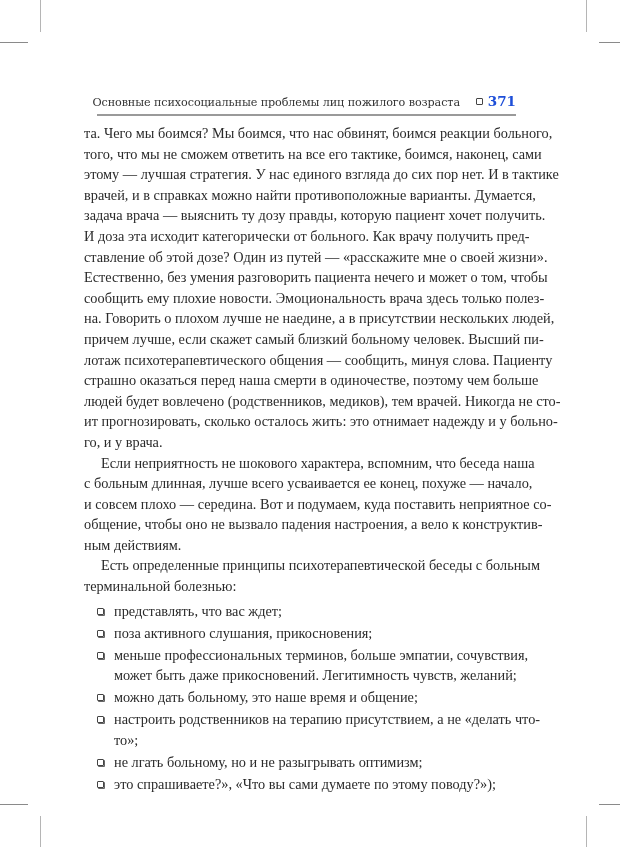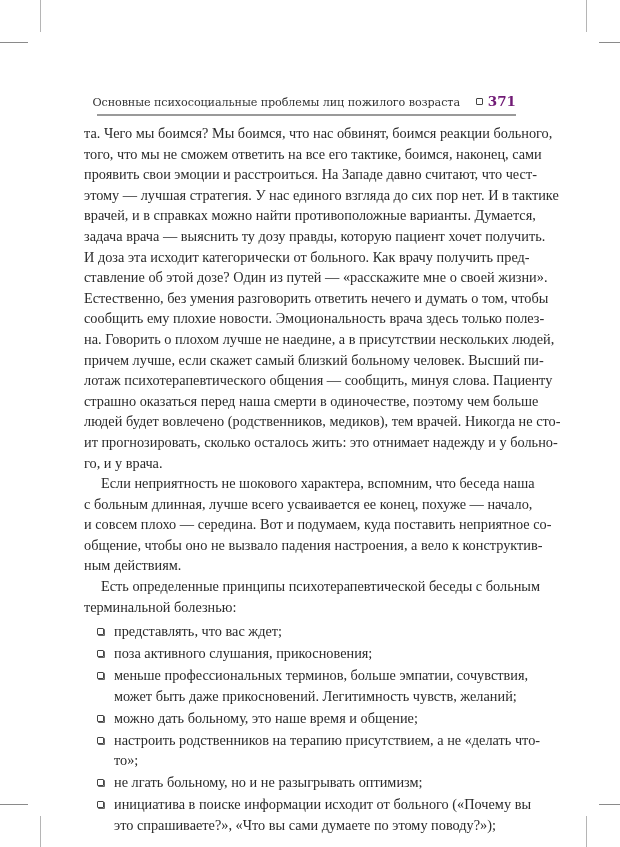--- a/index.html
+++ b/index.html
@@ -7,21 +7,21 @@
          font-family: "Liberation Serif", "DejaVu Serif", serif; color: #2a2a2a; }
   .crop { position: absolute; background: #8a8a8a; }
   .crop.h { height: 1px; width: 28px; }
   .crop.v { width: 1px; height: 32px; background: #b5b5b5; }
   .header { position: absolute; left: 96px; top: 92px; width: 420px; height: 20px;
             font-family: "DejaVu Serif", serif; font-size: 11.2px; color: #333; }
   .header .title { position: absolute; right: 56px; top: 4px; white-space: nowrap; letter-spacing: -0.1px; }
   .header .box { position: absolute; right: 33px; top: 6px; width: 7px; height: 7px;
                  border: 1px solid #444; box-sizing: border-box; border-radius: 1px; }
   .header .pagenum { position: absolute; right: 0; top: 1px; font-weight: bold;
-                     font-size: 13.5px; color: #701a75; }
+                     font-size: 13.5px; color: #1d4ed8; }
   .header-rule { position: absolute; left: 97px; top: 114px; width: 419px; height: 2px; background: #9a9a9a; }
   .body { position: absolute; left: 84px; top: 123px; width: 433px; font-size: 14.3px;
           line-height: 20.6px; text-align: justify; }
   .body p { margin: 0; }
   .body .line { display: block; text-align: justify; text-align-last: justify; white-space: nowrap; }
   .body .line.last { text-align-last: left; }
   ul.bullets { list-style: none; margin: 4px 0 0 0; padding: 0; }
   ul.bullets li { position: relative; padding-left: 30px; margin-bottom: 1.4px; }
   ul.bullets li .bx { position: absolute; left: 13px; top: 7px; width: 7px; height: 7px;
                       border: 1px solid #444; box-sizing: border-box; border-radius: 1px;
@@ -45,27 +45,26 @@
   <span class="title">Основные психосоциальные проблемы лиц пожилого возраста</span>
   <span class="box"></span>
   <span class="pagenum">371</span>
 </div>
 <div class="header-rule"></div>
 
 <div class="body" id="body">
     <p>
       <span class="line">та. Чего мы боимся? Мы боимся, что нас обвинят, боимся реакции больного,</span>
       <span class="line">того, что мы не сможем ответить на все его тактике, боимся, наконец, сами</span>
-      <span class="line">проявить свои эмоции и расстроиться. На Западе давно считают, что чест-</span>
       <span class="line">этому — лучшая стратегия. У нас единого взгляда до сих пор нет. И в тактике</span>
       <span class="line">врачей, и в справках можно найти противоположные варианты. Думается,</span>
       <span class="line">задача врача — выяснить ту дозу правды, которую пациент хочет получить.</span>
       <span class="line">И доза эта исходит категорически от больного. Как врачу получить пред-</span>
       <span class="line">ставление об этой дозе? Один из путей — «расскажите мне о своей жизни».</span>
-      <span class="line">Естественно, без умения разговорить ответить нечего и думать о том, чтобы</span>
+      <span class="line">Естественно, без умения разговорить пациента нечего и может о том, чтобы</span>
       <span class="line">сообщить ему плохие новости. Эмоциональность врача здесь только полез-</span>
       <span class="line">на. Говорить о плохом лучше не наедине, а в присутствии нескольких людей,</span>
       <span class="line">причем лучше, если скажет самый близкий больному человек. Высший пи-</span>
       <span class="line">лотаж психотерапевтического общения — сообщить, минуя слова. Пациенту</span>
       <span class="line">страшно оказаться перед наша смерти в одиночестве, поэтому чем больше</span>
       <span class="line">людей будет вовлечено (родственников, медиков), тем врачей. Никогда не сто-</span>
       <span class="line">ит прогнозировать, сколько осталось жить: это отнимает надежду и у больно-</span>
       <span class="line last">го, и у врача.</span>
     </p>
     <p>
@@ -101,17 +100,16 @@
         <span class="bx"></span>
         <span class="bl">настроить родственников на терапию присутствием, а не «делать что-</span>
         <span class="bl last">то»;</span>
       </li>
       <li>
         <span class="bx"></span>
         <span class="bl last">не лгать больному, но и не разыгрывать оптимизм;</span>
       </li>
       <li>
         <span class="bx"></span>
-        <span class="bl">инициатива в поиске информации исходит от больного («Почему вы</span>
         <span class="bl last">это спрашиваете?», «Что вы сами думаете по этому поводу?»);</span>
       </li>
     </ul>
   </div>
 
 </body></html>

